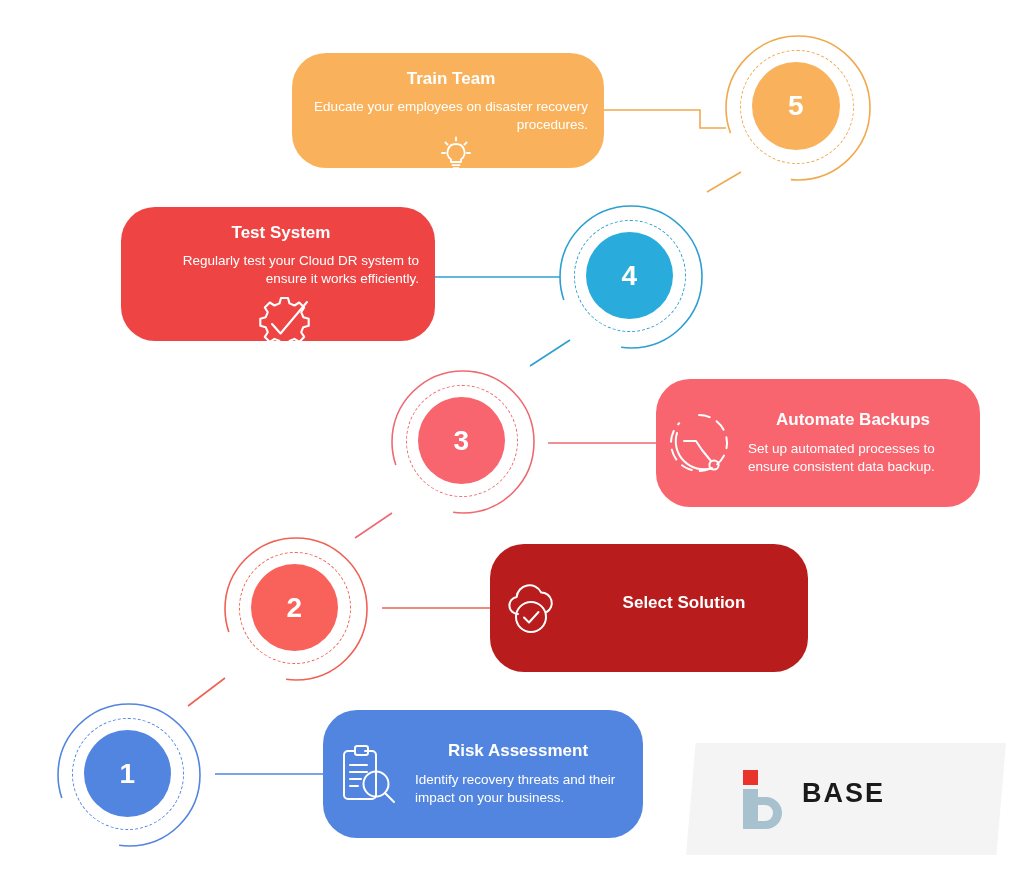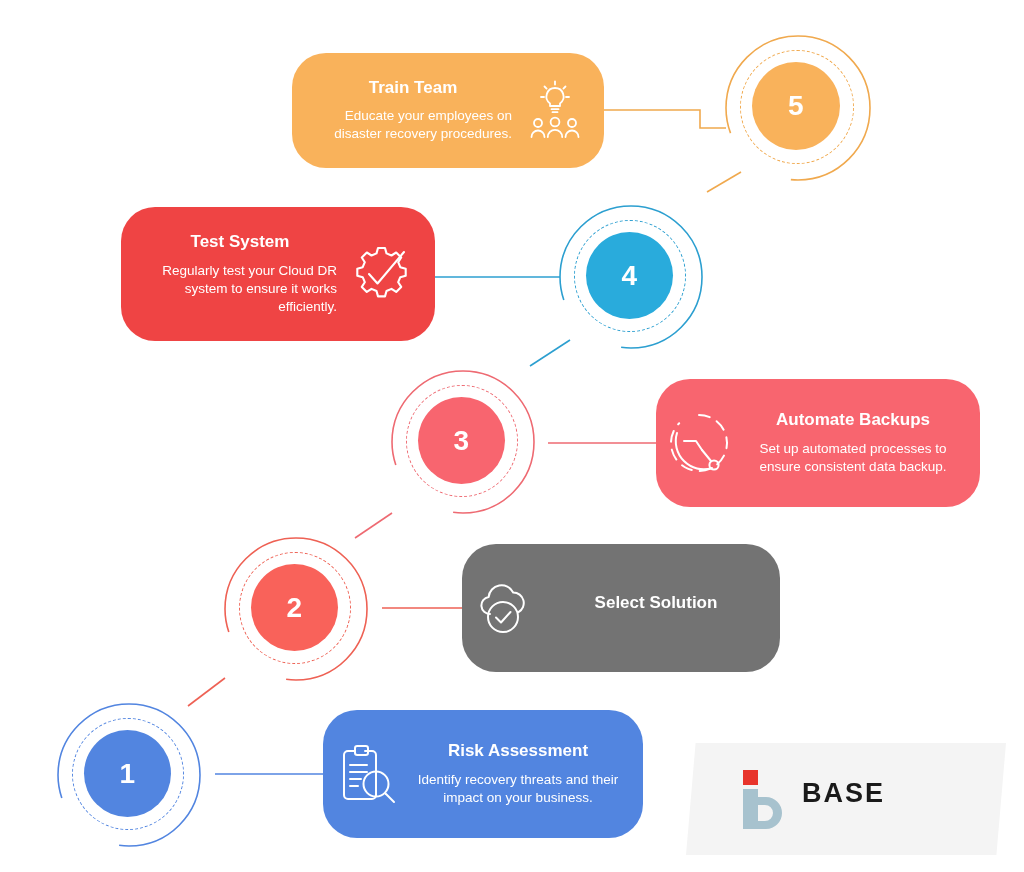--- a/index.html
+++ b/index.html
@@ -49,24 +49,24 @@
     font-size:17px;
     line-height:1.2;
     margin-bottom:9px;
     text-align:center;
   }
   .card .desc{
     font-size:13.5px;
     line-height:1.33;
   }
   .card .ico{flex:0 0 auto;display:flex;align-items:center;justify-content:center;}
-  .card.icon-right{padding:16px 16px 16px 22px;}
+  .card.icon-right{padding:16px 16px 16px 22px;flex-direction:column;}
   .card.icon-right .desc{text-align:right;}
   .card.icon-left{padding:16px 22px 16px 8px;}
-  .card.icon-left .desc{text-align:center;}
+  .card.icon-left .desc{text-align:left;}
   .card.icon-right .ico{margin-left:10px;}
   .card.icon-left  .ico{margin-right:14px;}
 
   
   #logo{
     position:absolute;
     left:686px;top:743px;width:320px;height:112px;
   }
   #logo .plate{
     position:absolute;left:0;top:0;width:320px;height:112px;
@@ -208,21 +208,21 @@
         <path d="M38 42 l9 11"></path>
         <circle cx="50" cy="57" r="4.6"></circle>
       </svg>
     </div>
     <div class="txt">
       <div class="ttl">Automate Backups</div>
       <div class="desc">Set up automated processes to ensure consistent data backup.</div>
     </div>
   </div>
 
-  <div class="card icon-left" style="left:462px;top:544px;width:318px;height:128px;background:#737373;">
+  <div class="card icon-left" style="left:490px;top:544px;width:318px;height:128px;background:#b91c1c;">
     <div class="ico">
       <svg width="70" height="70" viewBox="0 0 70 70" fill="none" stroke="#ffffff" stroke-width="2" stroke-linecap="round" stroke-linejoin="round">
         <path d="M20 41 a8.5 8.5 0 0 1 -1.4 -16.9 a13 13 0 0 1 24.6 -4.6 a10.5 10.5 0 0 1 5.3 19.6"></path>
         <circle cx="33" cy="44" r="15"></circle>
         <path d="M26 44.5 l5 5 9.5 -10.5"></path>
       </svg>
     </div>
     <div class="txt">
       <div class="ttl">Select Solution</div>
     </div>

